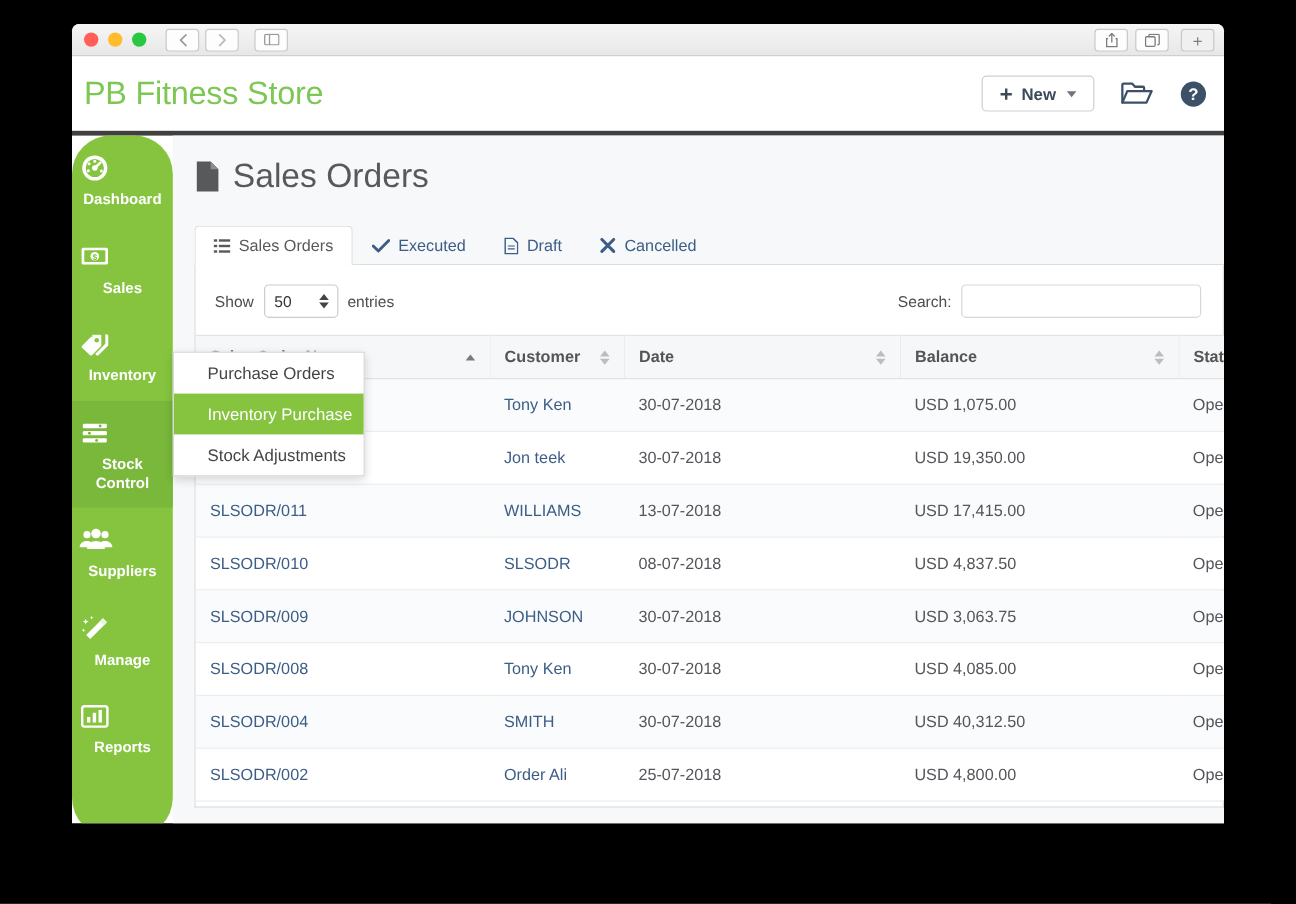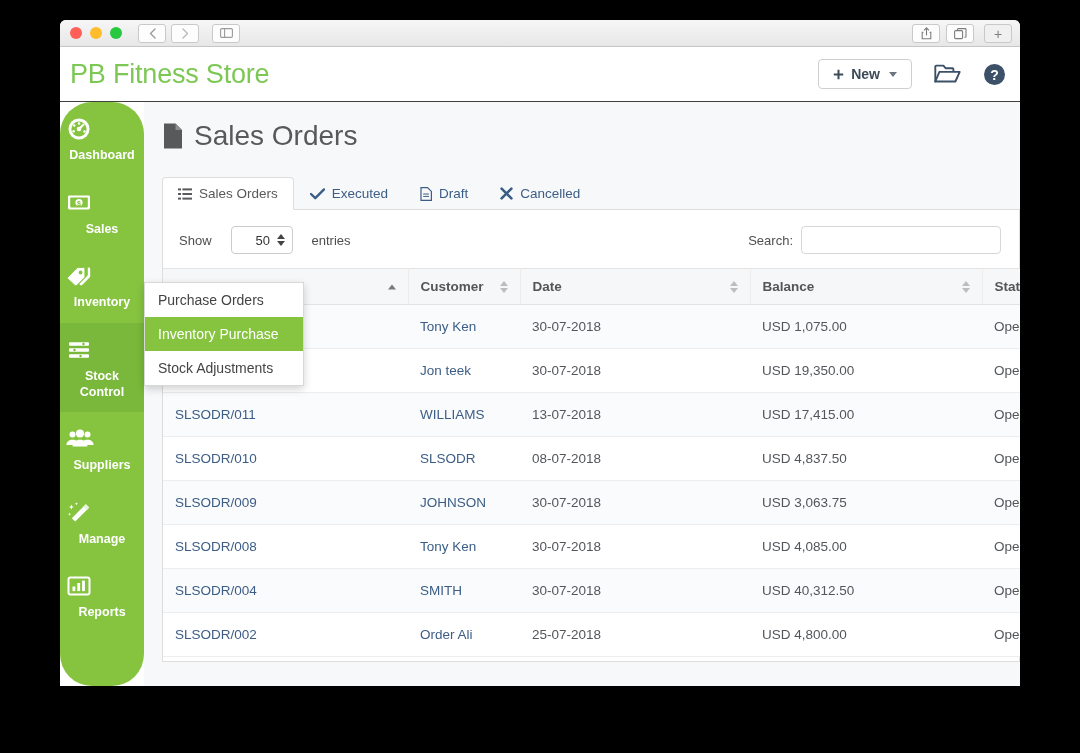--- a/index.html
+++ b/index.html
@@ -62,23 +62,23 @@
   .right-chrome { position: absolute; right: 8px; top: 4px; display: flex; gap: 6px; align-items: center;}
   .plus-btn {
     width: 28px; height: 19px; border: 1px solid #c9c9c9; border-left:1px solid #c9c9c9;
     background: #f0f0f0; border-radius: 3px;
     display:flex; align-items:center; justify-content:center;
     color:#7d7d7d; font-size: 14px; line-height: 1; margin-left: 4px;
   }
 
   
   #app-header {
-    height: 55px; background: #fff;
+    height: 66px; background: #fff;
     display: flex; align-items: center;
-    border-bottom: 1px solid #404040;
+    border-bottom: 4px solid #404040;
     position: relative;
     text-align: center;
   }
   #brand {
     margin-left: 10px;
     font-size: 27px; color: #7dc855; font-weight: 400;
     letter-spacing: -0.2px;
   }
   #header-actions {
     position: absolute; right: 14px; top: 50%; transform: translateY(-50%);
@@ -148,27 +148,27 @@
   
   #panel {
     margin-left: 18px; background: #fff;
     border: 1px solid #ddd; border-top: none;
     height: 452px; position: relative;
   }
   #panel-toolbar {
     display: flex; align-items: center; justify-content: space-between;
     padding: 16px 14px 14px 16px;
   }
-  #show-entries { display: flex; align-items: center; gap: 19px; font-size: 13px; color: #4e4e4e; }
+  #show-entries { display: flex; align-items: center; gap: 8px; font-size: 13px; color: #4e4e4e; }
   #entries-select {
     position: relative;
     width: 62px; height: 28px;
     border: 1px solid #ccc; border-radius: 4px; background: #fff;
     display: flex; align-items: center;
-    padding-left: 24px; font-size: 13px; color: #333;
+    padding-left: 8px; font-size: 13px; color: #333;
   }
   .stepper {
     position: absolute; right: 7px; top: 50%; transform: translateY(-50%);
     display: flex; flex-direction: column; gap: 2px; line-height: 0;
   }
   .stepper i { display: block; width: 0; height: 0; }
   .stepper .up   { border-left: 4px solid transparent; border-right: 4px solid transparent; border-bottom: 5px solid #444; }
   .stepper .down { border-left: 4px solid transparent; border-right: 4px solid transparent; border-top: 5px solid #444; }
 
   #search-wrap { display: flex; align-items: center; gap: 8px; font-size: 13px; color: #4e4e4e; margin-right: 4px;}
@@ -224,21 +224,21 @@
   #flyout {
     position: absolute;
     left: 84px; top: 180px;
     width: 160px;
     background: #fff;
     border: 1px solid #d8d8d8;
     box-shadow: 0 3px 8px rgba(0,0,0,0.18);
     z-index: 40;
   }
   .flyout-item {
-    padding: 9px 13px;
+    padding: 9px 28px;
     font-size: 14px; color: #444;
     cursor: pointer; white-space: nowrap;
   }
   .flyout-item.active { background: #86c440; color: #fff; }
 
   
   svg { display: block; }
 </style>
 </head>
 <body>

